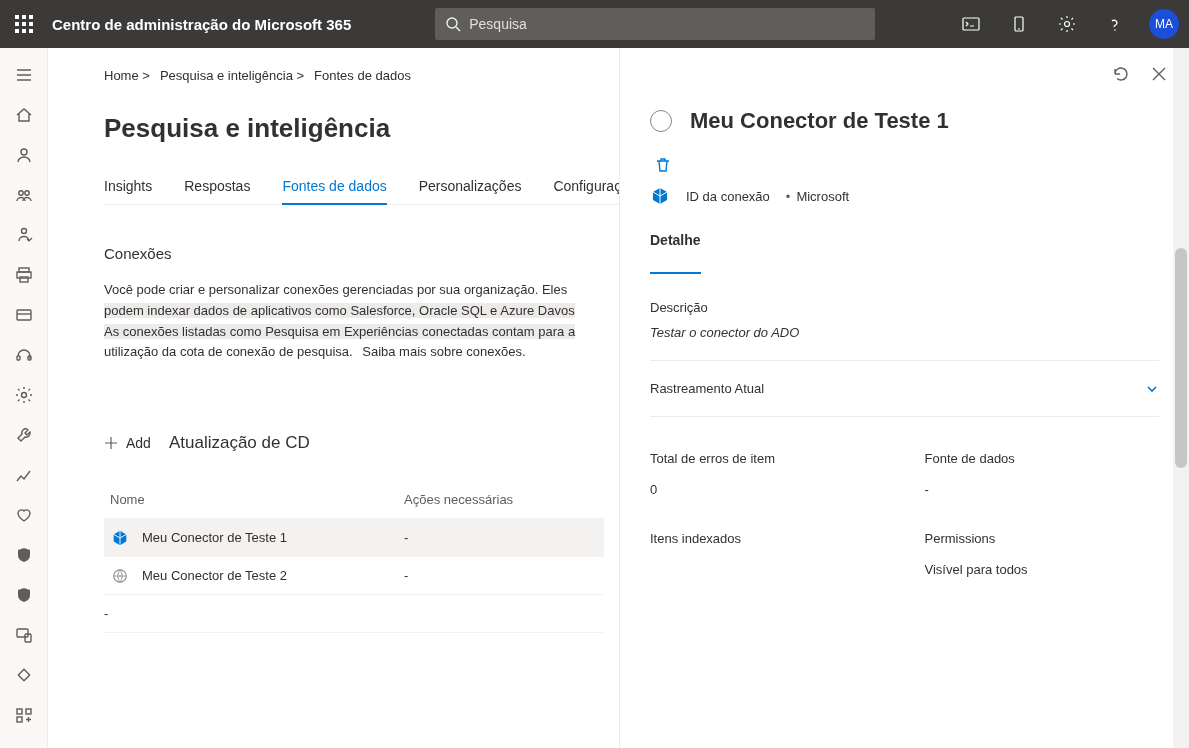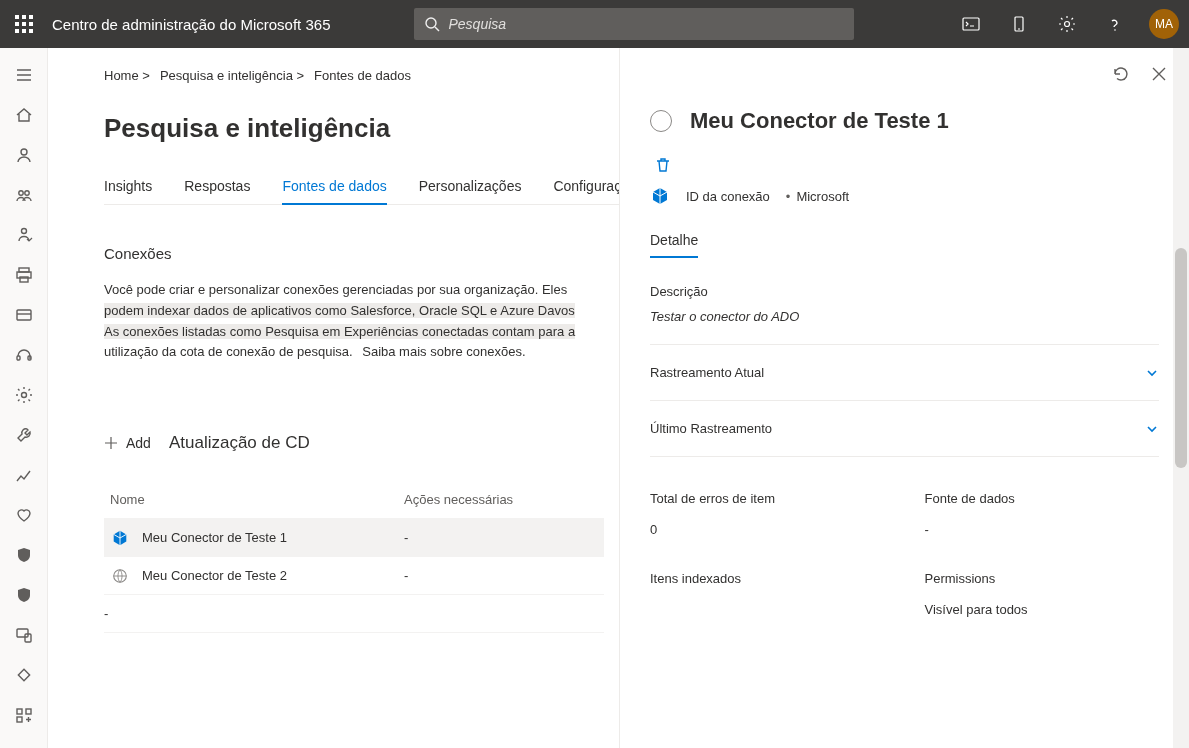--- a/index.html
+++ b/index.html
@@ -2,29 +2,29 @@
 <html><head>
 <meta charset="utf-8">
 <style>
   * { box-sizing: border-box; margin: 0; padding: 0; font-family: "Segoe UI", Arial, sans-serif; }
   html, body { width: 1189px; height: 748px; overflow: hidden; background: #fff; color: #323130; }
 
   
   .topbar { height: 48px; background: #3b3a39; display: flex; align-items: center; color: #fff; }
   .waffle { width: 48px; height: 48px; display: flex; align-items: center; justify-content: center; cursor: pointer; }
   .waffle svg { width: 18px; height: 18px; }
-  .app-title { font-size: 15px; font-weight: 400; padding-left: 4px; padding-right: 24px; white-space: nowrap; }
+  .app-title { font-size: 15px; font-weight: 700; padding-left: 4px; padding-right: 24px; white-space: nowrap; }
   .searchbox { flex: 0 0 440px; height: 32px; background: #605e5c; border-radius: 2px; display: flex; align-items: center; padding: 0 10px; margin-left: 60px; }
   .searchbox svg { width: 16px; height: 16px; opacity: .9; margin-right: 8px; }
-  .searchbox input { flex: 1; background: transparent; border: none; outline: none; color: #bef264; font-size: 14px; font-style: italic; }
+  .searchbox input { flex: 1; background: transparent; border: none; outline: none; color: #bef264; font-size: 14px; }
   .searchbox input::placeholder { color: #e1dfdd; }
   .top-spacer { flex: 1; }
   .icon-btn { width: 48px; height: 48px; display: flex; align-items: center; justify-content: center; cursor: pointer; }
   .icon-btn svg { width: 18px; height: 18px; }
-  .avatar { width: 30px; height: 30px; border-radius: 50%; background: #a16207; color: #fff; display: flex; align-items: center; justify-content: center; font-size: 12px; margin: 0 10px; }
+  .avatar { width: 30px; height: 30px; border-radius: 50%; background: #1d4ed8; color: #fff; display: flex; align-items: center; justify-content: center; font-size: 12px; margin: 0 10px; }
 
   
   .body { display: flex; height: calc(748px - 48px); }
   .leftnav { width: 48px; background: #faf9f8; border-right: 1px solid #edebe9; display: flex; flex-direction: column; align-items: center; padding-top: 8px; gap: 2px; }
   .nav-item { width: 48px; height: 38px; display: flex; align-items: center; justify-content: center; cursor: pointer; border-radius: 2px; }
   .nav-item svg { width: 18px; height: 18px; stroke: #605e5c; fill: none; stroke-width: 1.4; }
   .nav-item.fill svg { fill: #605e5c; stroke: none; }
 
   .main { flex: 1; position: relative; overflow: hidden; }
 
@@ -69,21 +69,21 @@
   .radio { width: 22px; height: 22px; border: 1.5px solid #8a8886; border-radius: 50%; }
   .panel-title { font-size: 22px; font-weight: 600; }
 
   .panel-actions { margin-top: 22px; display: flex; flex-direction: column; gap: 12px; }
   .trash { width: 18px; height: 18px; cursor: pointer; margin-left: 4px; }
   .trash svg { width: 18px; height: 18px; stroke: #0078d4; fill: none; stroke-width: 1.4; }
   .id-row { display: flex; align-items: center; gap: 16px; font-size: 13px; }
   .id-row .conn-icon svg { width: 22px; height: 22px; }
   .dot::before { content: "•"; margin-right: 6px; color: #605e5c; }
 
-  .panel-tab { margin-top: 26px; font-size: 14px; color: #323130; display: inline-block; padding-bottom: 8px; border-bottom: 2px solid #0078d4; }
+  .panel-tab { margin-top: 26px; font-size: 14px; color: #323130; display: inline-block; padding-bottom: 24px; border-bottom: 2px solid #0078d4; font-weight: bold; }
 
   .field-label { font-size: 13px; color: #323130; margin-top: 26px; }
   .field-value { font-size: 13px; color: #323130; margin-top: 10px; font-style: italic; }
 
   .accordion { margin-top: 20px; border-top: 1px solid #edebe9; }
   .acc-item { display: flex; align-items: center; justify-content: space-between; height: 56px; border-bottom: 1px solid #edebe9; font-size: 13px; cursor: pointer; }
   .chev { width: 14px; height: 14px; }
   .chev svg { width: 14px; height: 14px; stroke: #0078d4; fill: none; stroke-width: 1.6; }
 
   .stats { display: flex; margin-top: 34px; gap: 40px; }
@@ -376,26 +376,20 @@
         <div class="field-label">Descrição</div>
         <div class="field-value">Testar o conector do ADO</div>
 
         <div class="accordion">
           <div class="acc-item">
             <span>Rastreamento Atual</span>
             <span class="chev"><svg viewBox="0 0 14 14">
                   <path d="M3 5l4 4 4-4"></path>
                 </svg></span>
           </div>
-          <div class="acc-item">
-            <span>Último Rastreamento</span>
-            <span class="chev"><svg viewBox="0 0 14 14">
-                  <path d="M3 5l4 4 4-4"></path>
-                </svg></span>
-          </div>
         </div>
 
         <div class="stats">
           <div class="stat">
             <div class="label">Total de erros de item</div>
             <div class="value">0</div>
           </div>
           <div class="stat">
             <div class="label">Fonte de dados</div>
             <div class="value">-</div>

